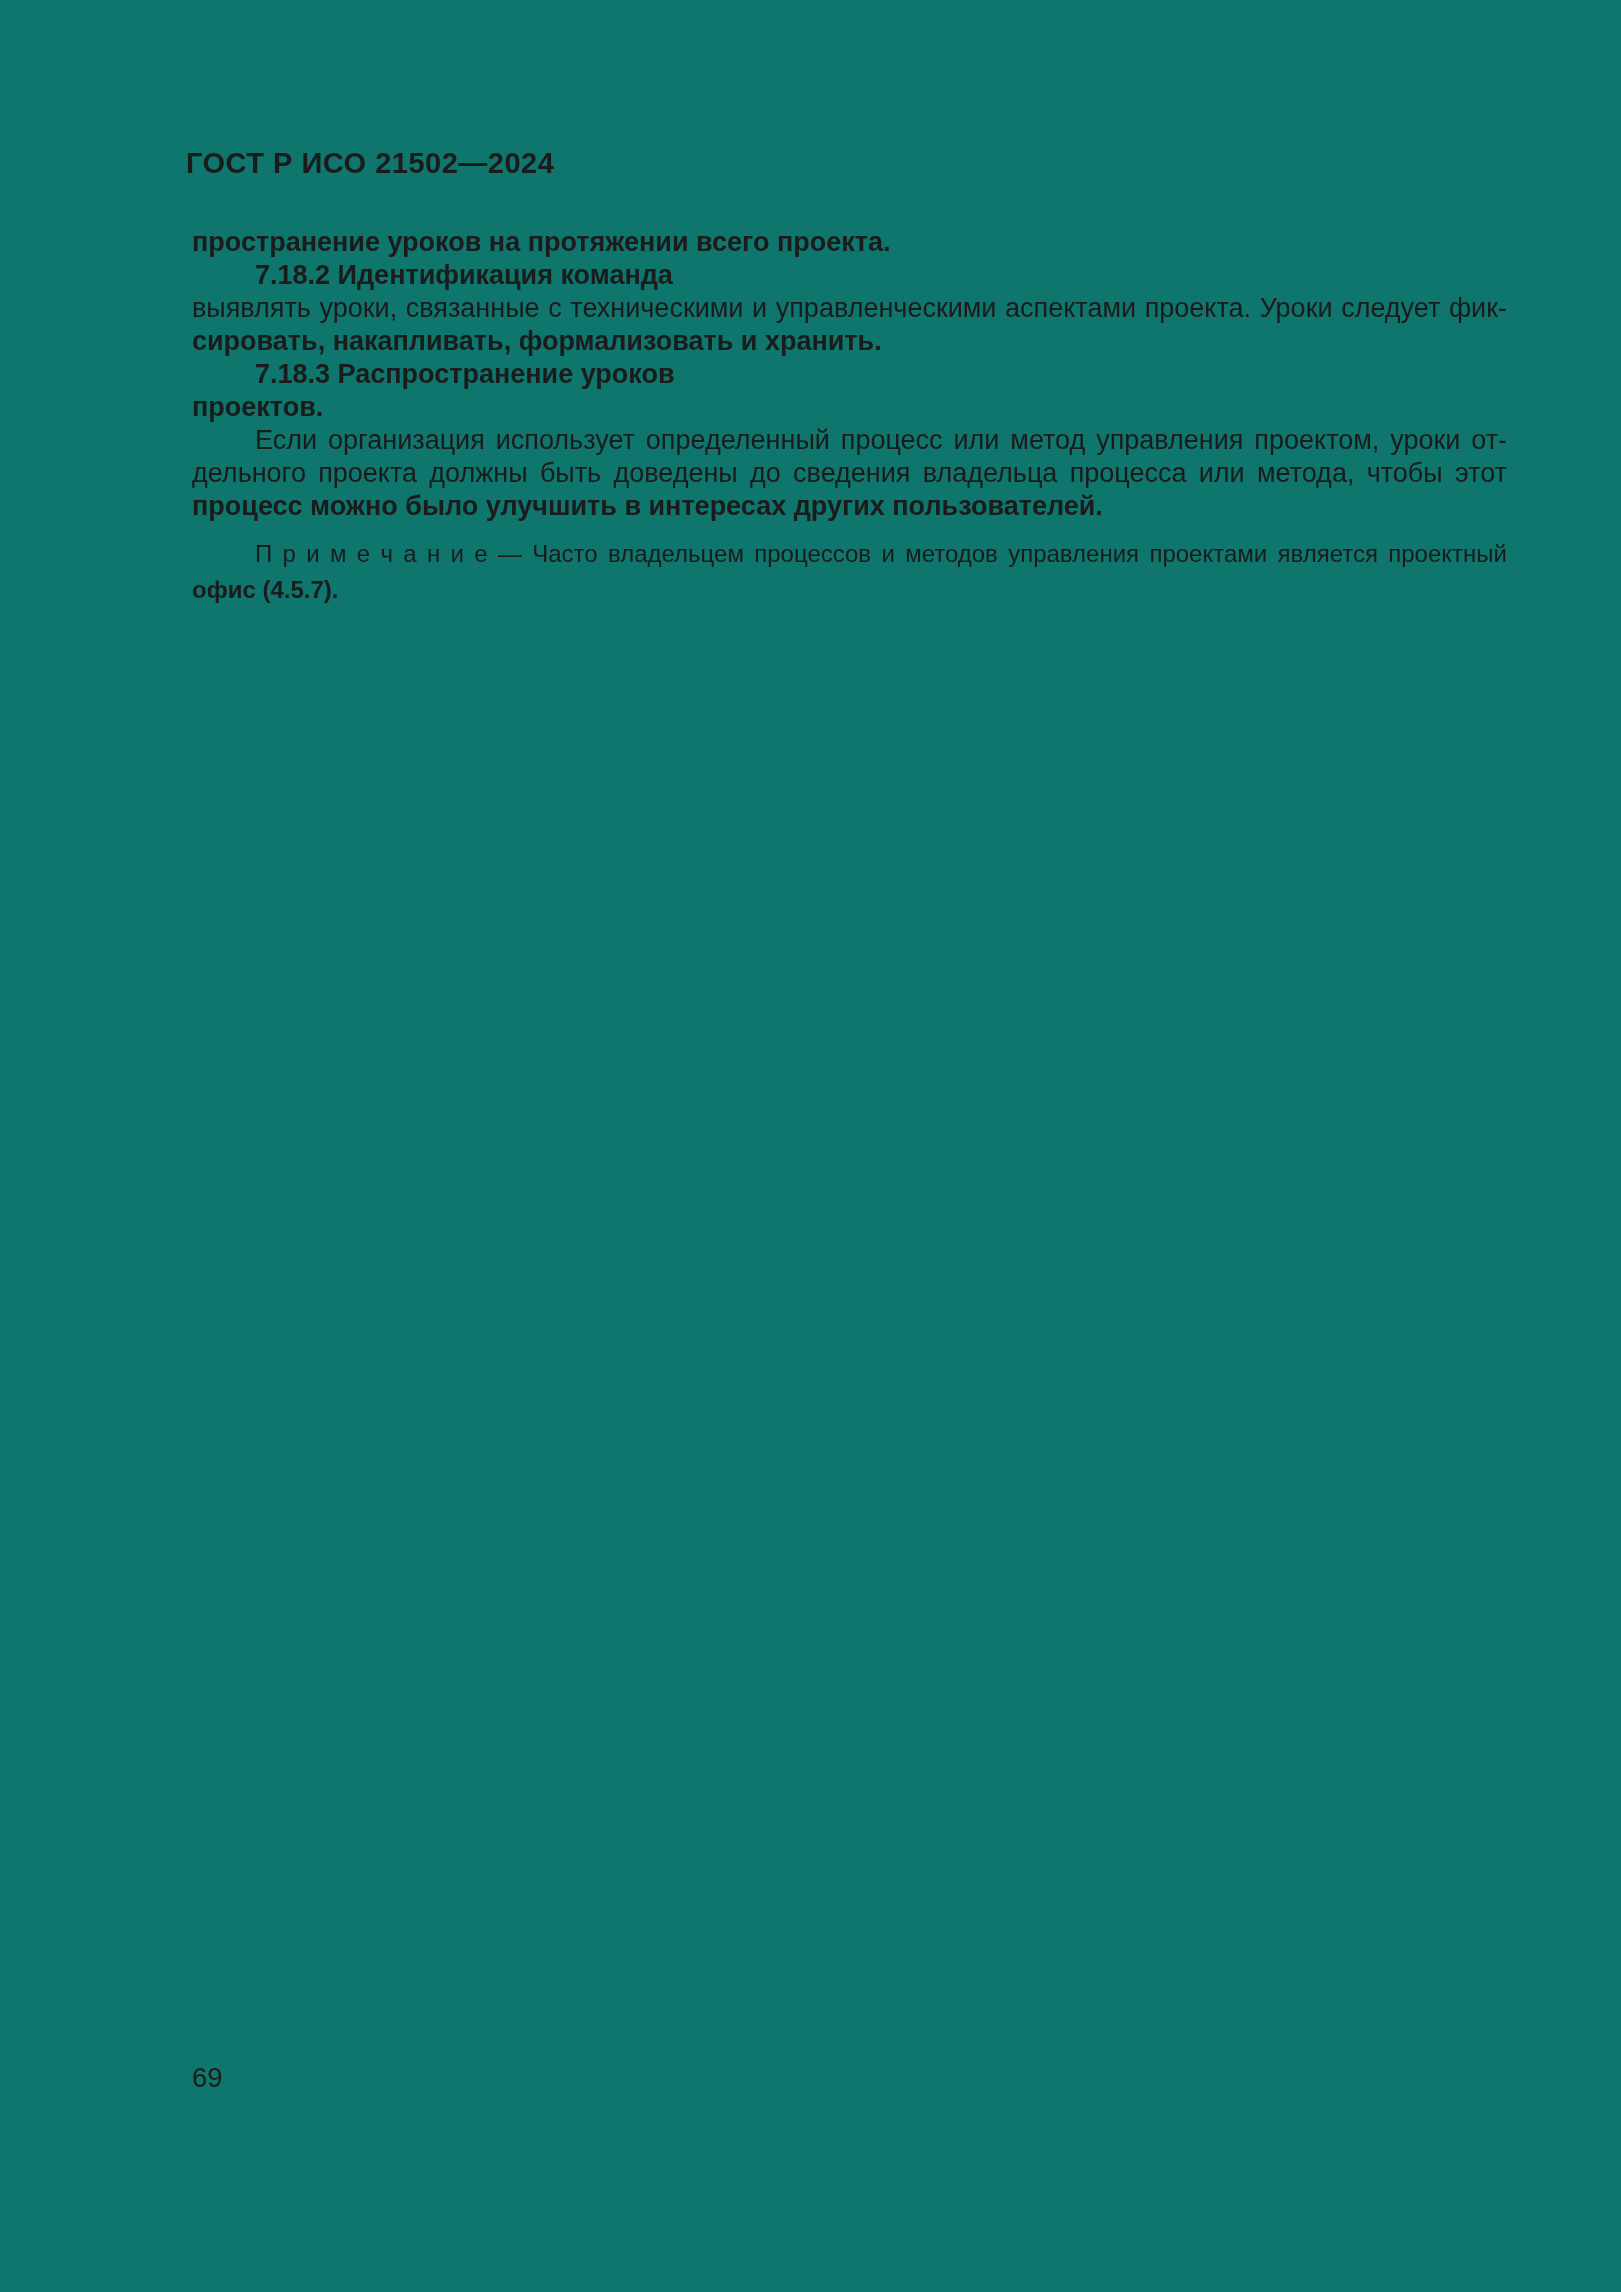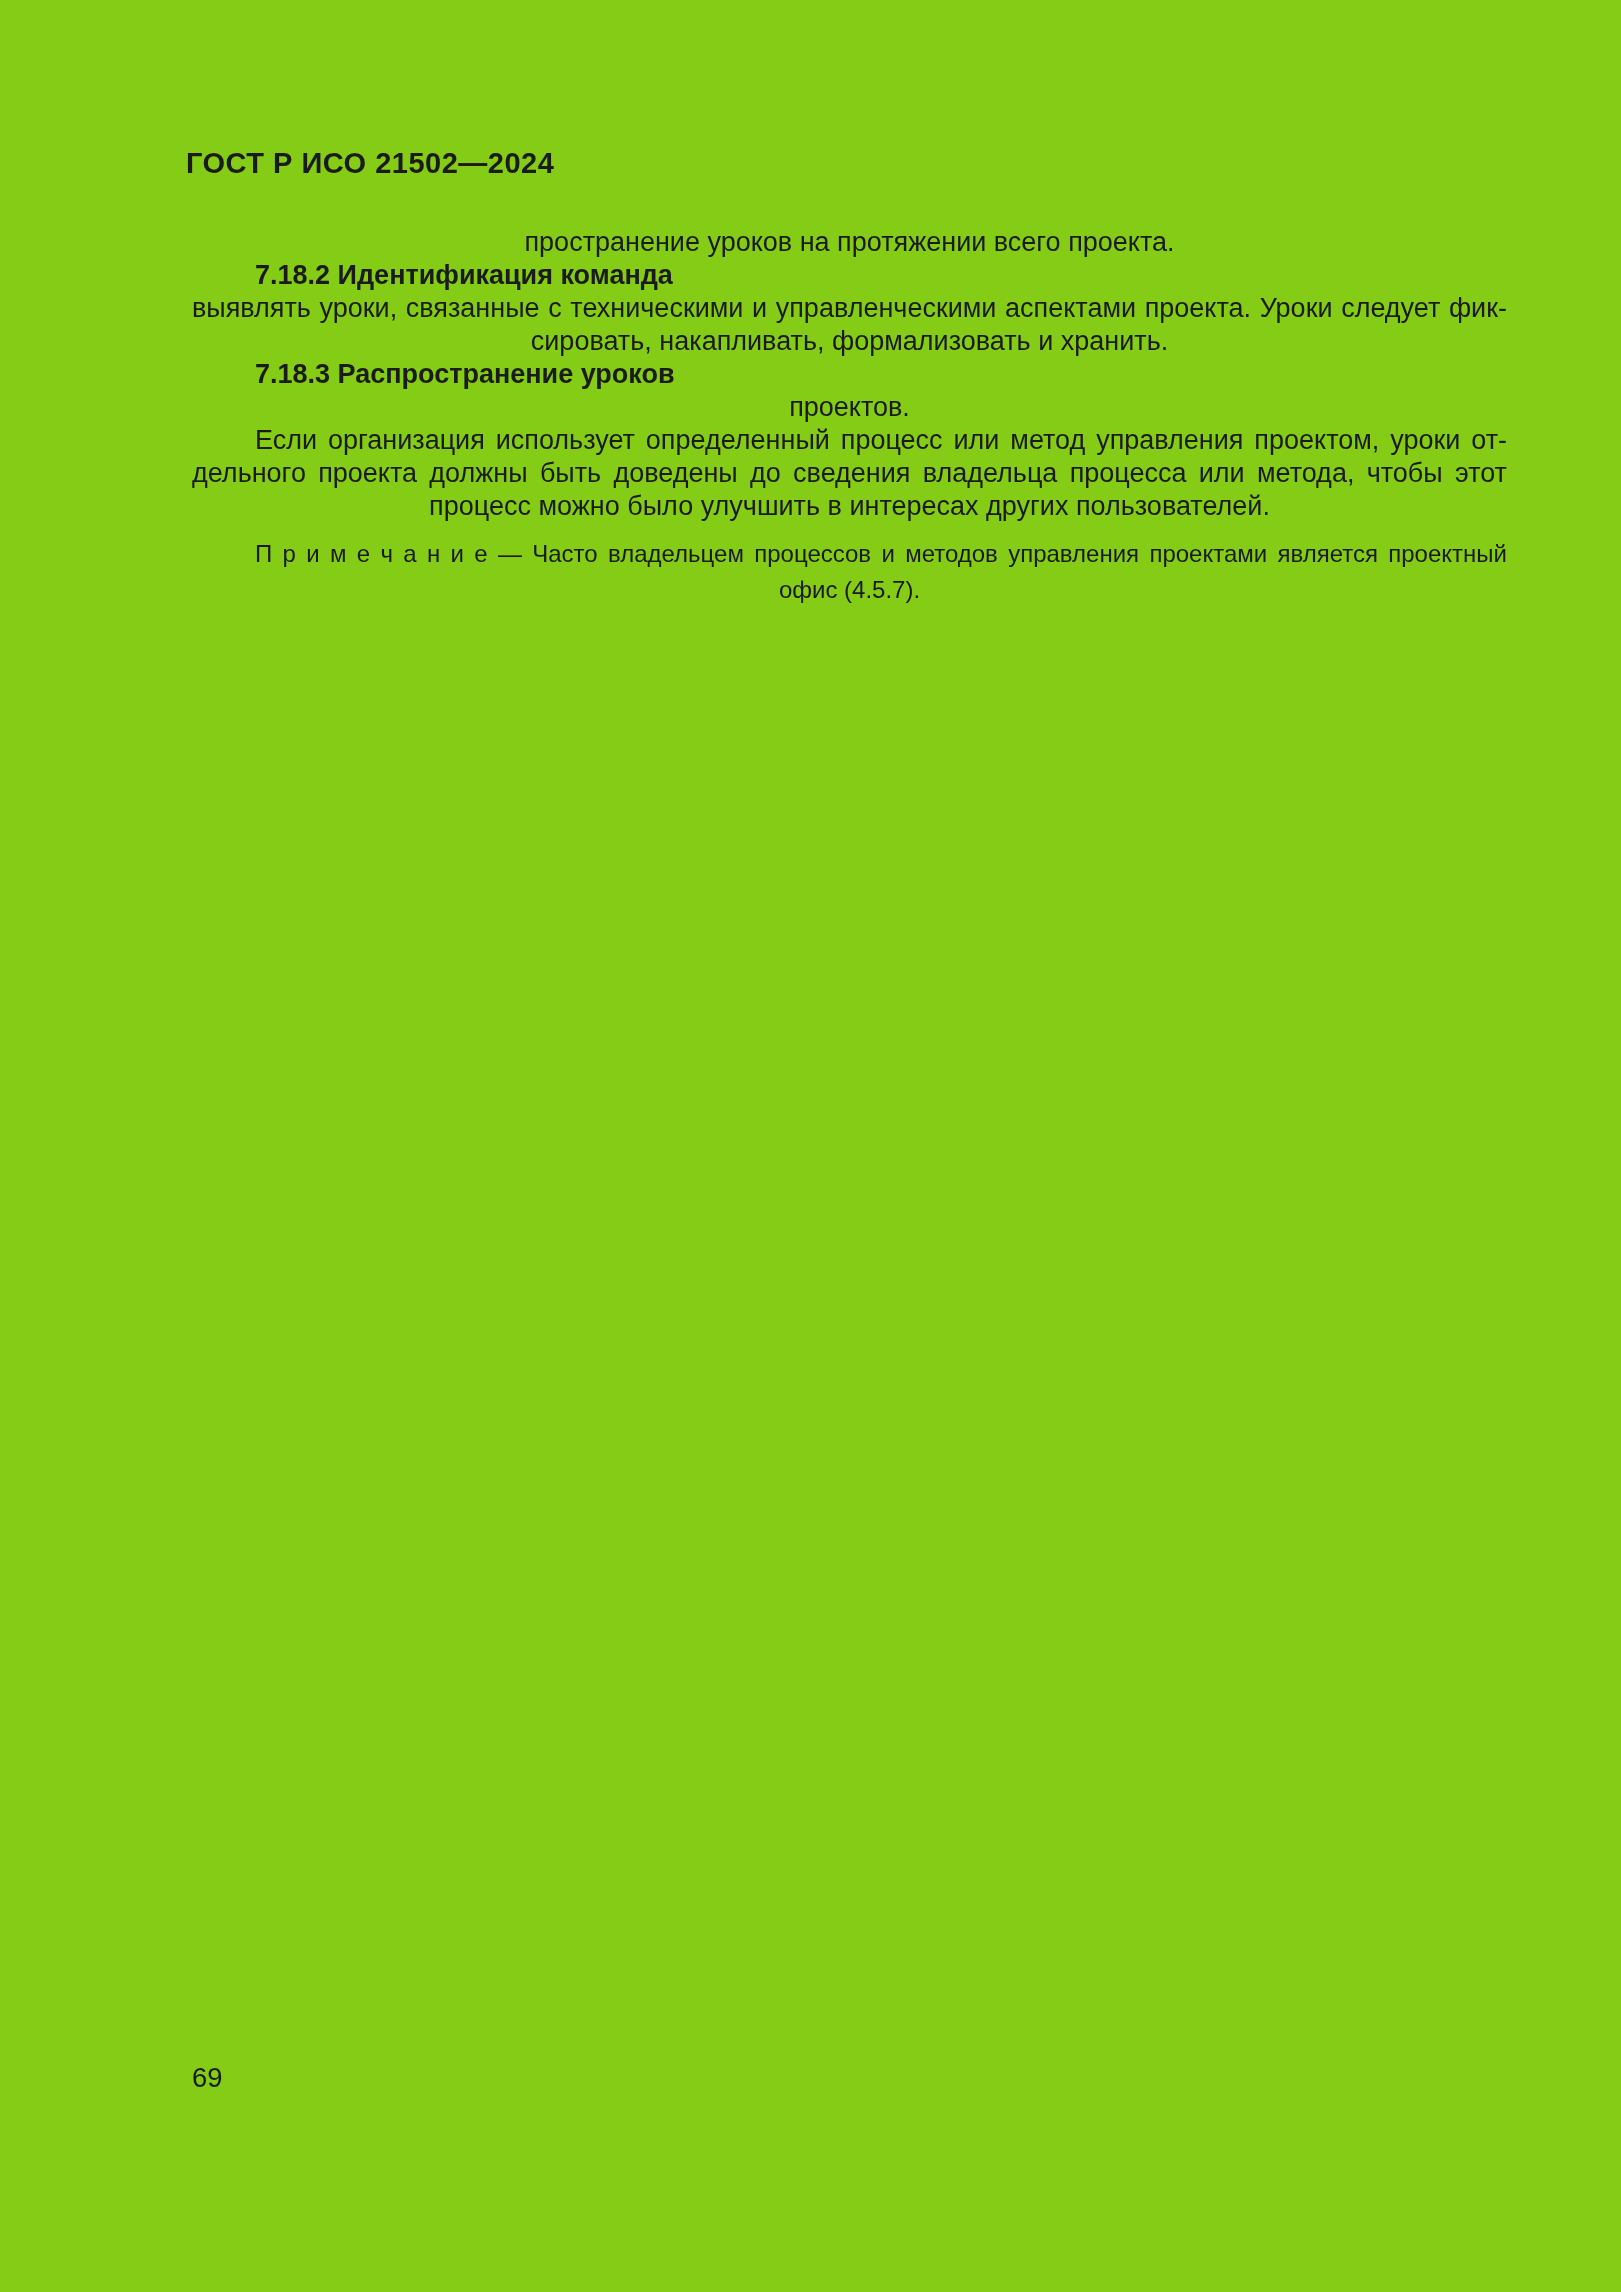--- a/index.html
+++ b/index.html
@@ -5,21 +5,21 @@
   html, body {
     margin: 0;
     padding: 0;
     background: #e8e8e8;
   }
   .page {
     position: relative;
     width: 1621px;
     height: 2293px;
     margin: 0 auto;
-    background: #84cc16;
+    background: #0f766e;
     color: #1b1b1b;
     font-family: "Liberation Sans", "DejaVu Sans", sans-serif;
     overflow: hidden;
   }
   .running-header {
     position: absolute;
     left: 186px;
     top: 147px;
     font-size: 29px;
     font-weight: 700;
@@ -35,22 +35,23 @@
     line-height: 33px;
   }
   .para, .note { margin: 0; }
   .line {
     text-align: justify;
     text-align-last: justify;
     height: 33px;
     overflow: visible;
   }
   .line.last {
-    text-align: center;
+    text-align: left;
     text-align-last: auto;
+    font-weight: bold;
   }
   .line.indent { text-indent: 63px; }
   .heading {
     font-weight: 700;
     text-indent: 63px;
     height: 33px;
   }
   .note {
     margin-top: 12.7px;
     font-size: 24px;

